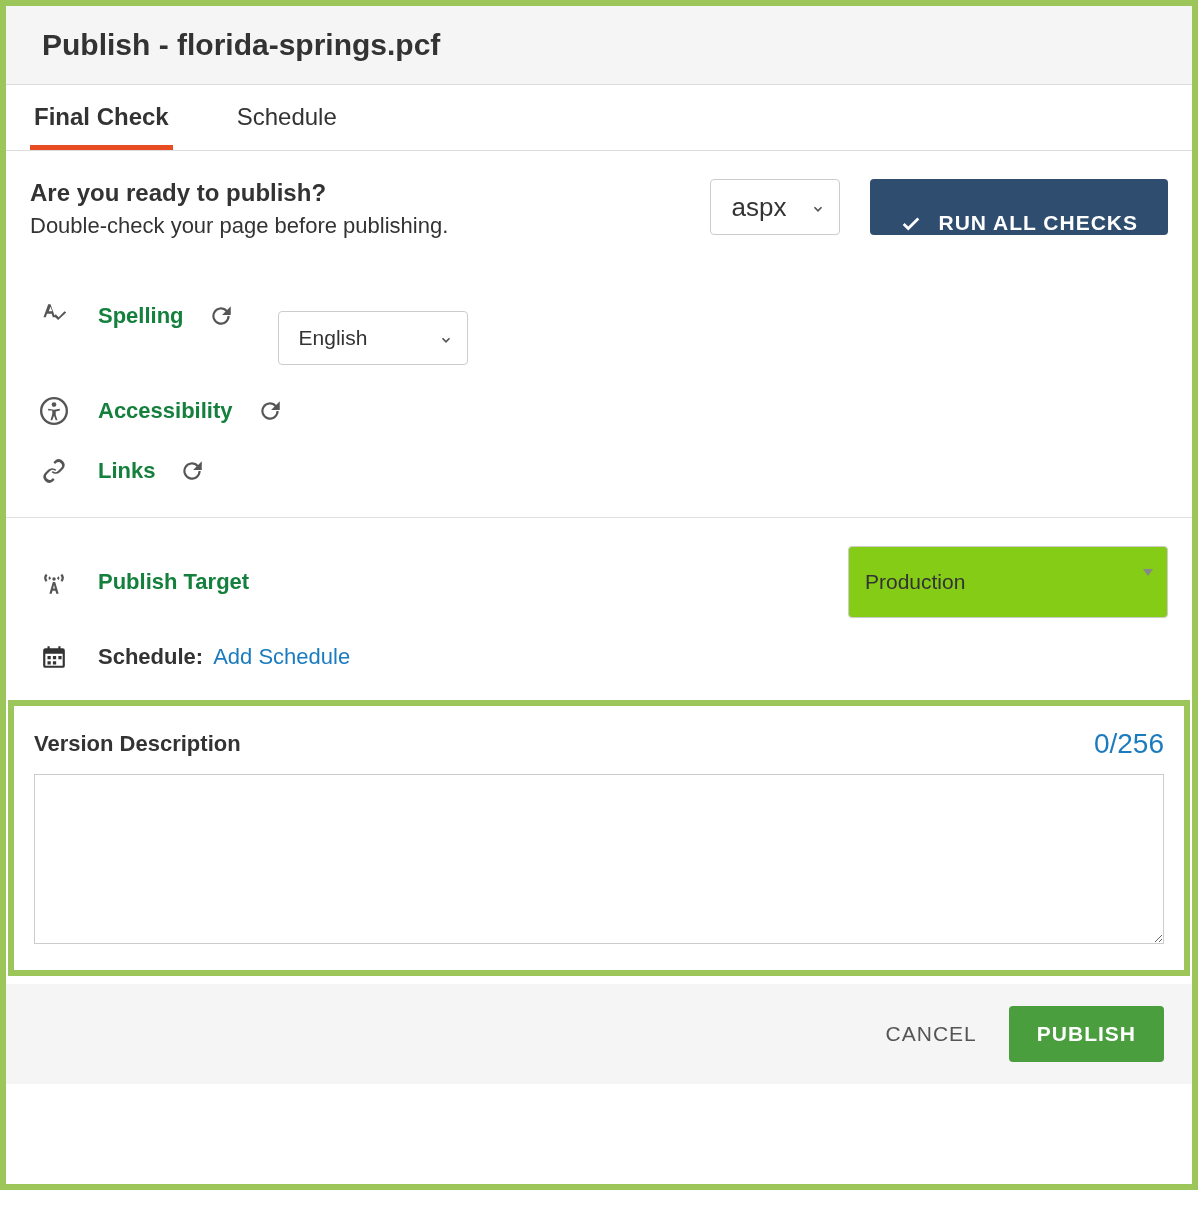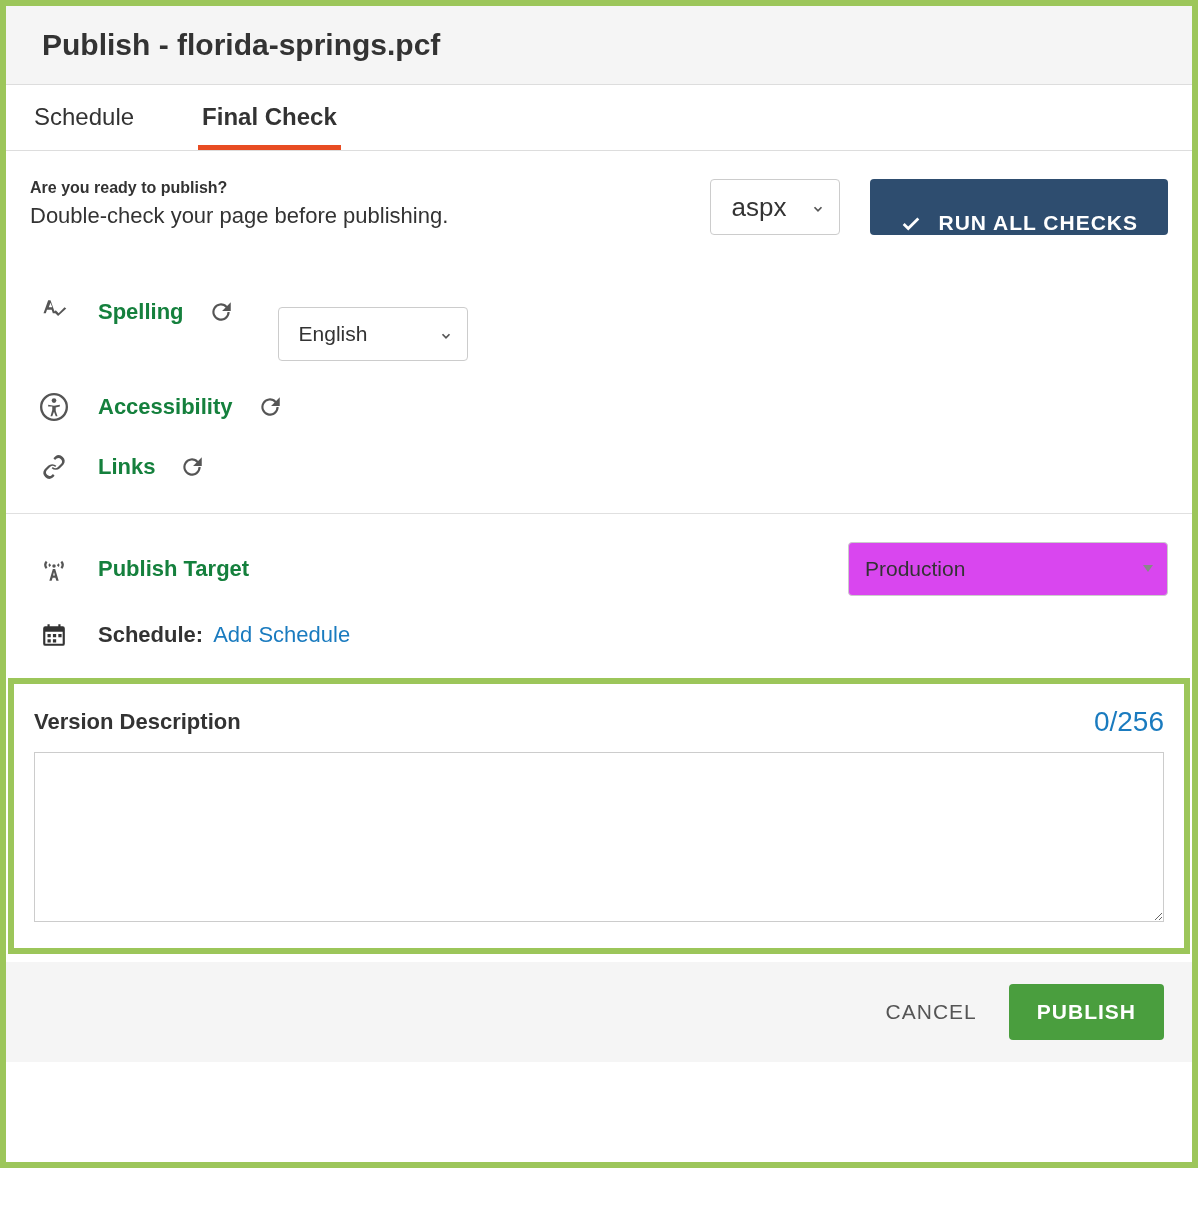--- a/index.html
+++ b/index.html
@@ -48,21 +48,21 @@
       display: flex;
       align-items: flex-start;
       justify-content: space-between;
       gap: 30px;
       margin-bottom: 28px;
     }
     .ready-text {
       flex: 1;
     }
     .ready-heading {
-      font-size: 16px;
+      font-size: 24px;
       font-weight: 700;
       color: #333;
       margin-bottom: 6px;
     }
     .ready-sub {
       font-size: 22px;
       color: #333;
       font-weight: 400;
     }
     .ext-select {
@@ -149,22 +149,22 @@
       margin-bottom: 26px;
       padding-left: 4px;
     }
     .target-left {
       display: flex;
       align-items: center;
       gap: 24px;
     }
     .target-select {
       border: 1px solid #ccc;
-      background: #d946ef;
-      height: 54px;
+      background: #84cc16;
+      height: 72px;
       padding: 0 44px 0 16px;
       font-size: 21px;
       border-radius: 4px;
       position: relative;
       min-width: 320px;
       display: flex;
       align-items: center;
       cursor: pointer;
     }
     .target-select .tri {
@@ -260,22 +260,22 @@
 </head>
 <body>
 
 <div class="outer-frame">
 
   <div class="modal-header">
     <div class="modal-title">Publish - florida-springs.pcf</div>
   </div>
 
   <div class="tabs">
+    <div class="tab active">Final Check</div>
     <div class="tab">Schedule</div>
-    <div class="tab active">Final Check</div>
   </div>
 
   <div class="body-area">
 
     <div class="ready-row">
       <div class="ready-text">
         <div class="ready-heading">Are you ready to publish?</div>
         <div class="ready-sub">Double-check your page before publishing.</div>
       </div>
       <div class="ext-select">

